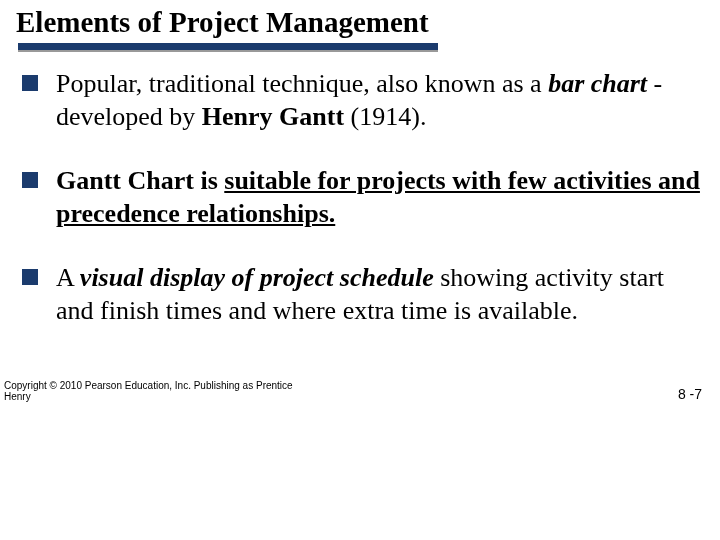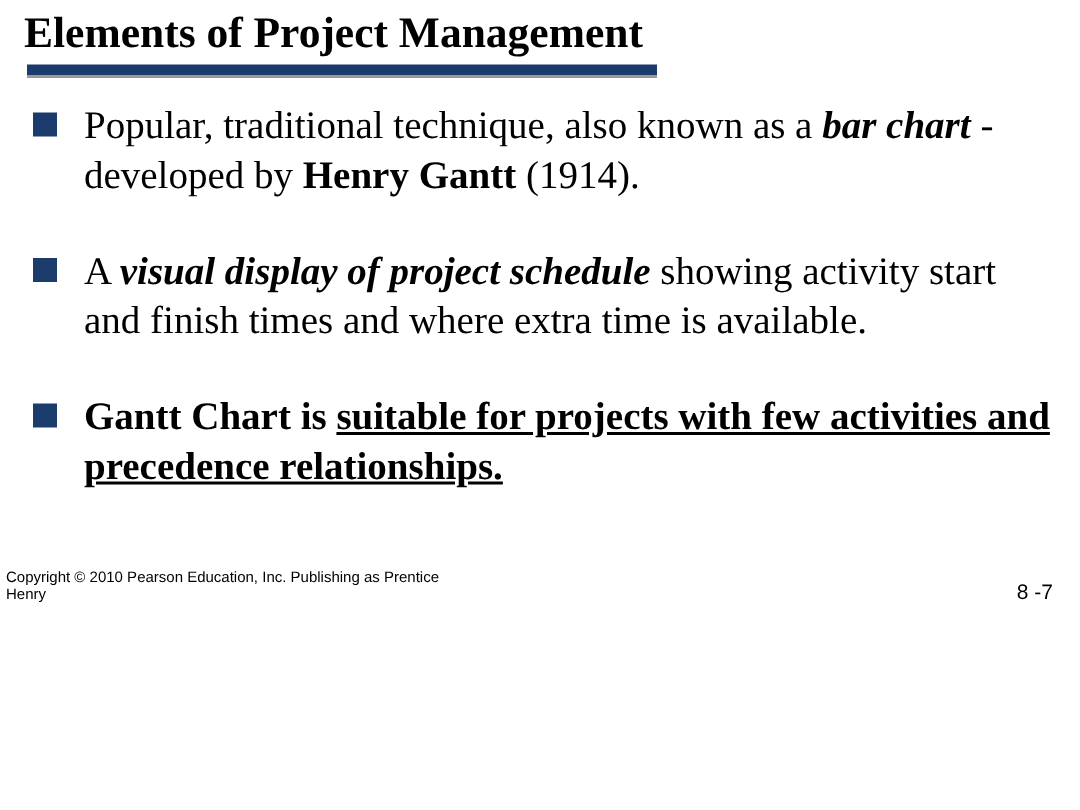--- a/index.html
+++ b/index.html
@@ -87,25 +87,25 @@
   <div class="title-rule"></div>
 
   <ul class="bullets">
 
     <li>
       <span>Popular, traditional technique, also known as a </span><span class="bi">bar chart</span><span>  -developed by </span><span class="b">Henry Gantt</span><span> (1914).</span>
     </li>
 
 
     <li>
-      <span>A </span><span class="bi">visual display of project schedule</span><span> showing activity start and finish times and where extra time is available.</span>
+      <span class="b">Gantt Chart is </span><span class="bu">suitable for projects with few activities and precedence relationships.</span>
     </li>
 
     <li>
-      <span class="b">Gantt Chart is </span><span class="bu">suitable for projects with few activities and precedence relationships.</span>
+      <span>A </span><span class="bi">visual display of project schedule</span><span> showing activity start and finish times and where extra time is available.</span>
     </li>
 
   </ul>
 
   <div class="footer-left">
     <span>Copyright © 2010 Pearson Education, Inc. Publishing as Prentice</span><br>
     <span>Henry</span>
   </div>
   <div class="footer-right">8 -7</div>
 

